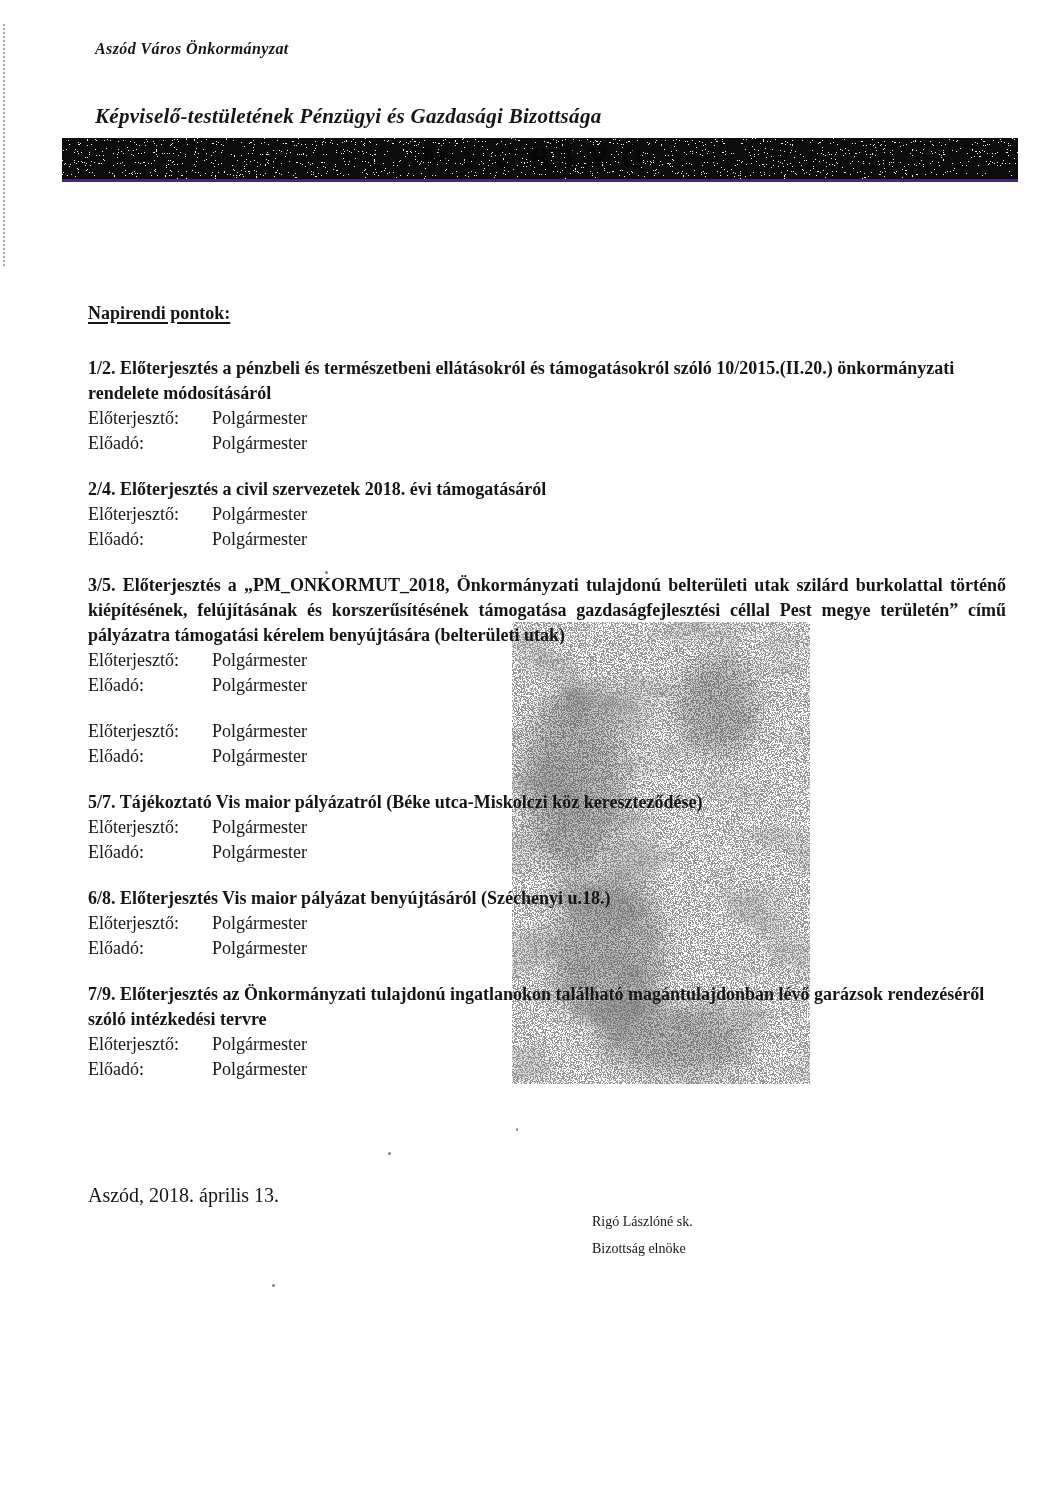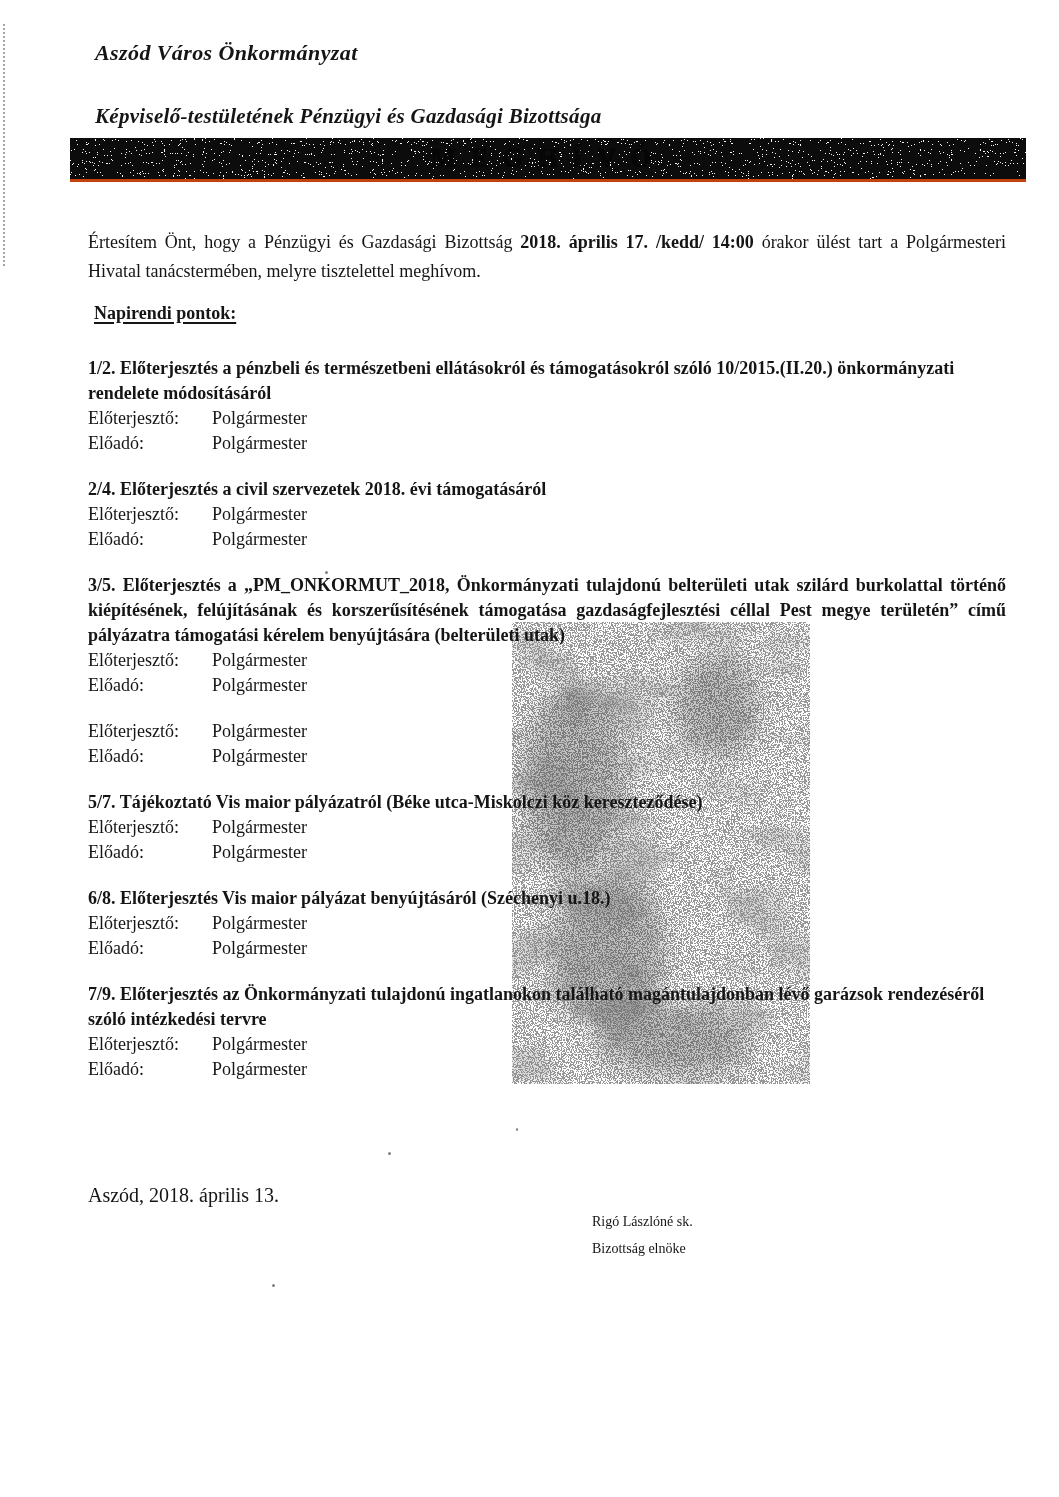--- a/index.html
+++ b/index.html
@@ -12,43 +12,43 @@
     color:#151515;
     overflow:hidden;
   }
   
   .left-artifact{
     position:absolute;left:3px;top:24px;height:242px;width:0;
     border-left:2px dotted #777;opacity:.65;
   }
   .org{
     position:absolute;left:95px;top:40px;
-    font-size:22px;font-weight:bold;font-style:italic;letter-spacing:.4px;
+    font-size:16px;font-weight:bold;font-style:italic;letter-spacing:.4px;
   }
   .committee{
     position:absolute;left:95px;top:92px;
     font-size:21px;font-weight:bold;font-style:italic;letter-spacing:.3px;margin-top:12px;
   }
   .banner{
-    position:absolute;left:70px;top:138px;width:956px;height:41px;
-    background:#9a9a9a;border-bottom:3px solid #c2410c;overflow:hidden;
+    position:absolute;left:62px;top:138px;width:956px;height:41px;
+    background:#9a9a9a;border-bottom:3px solid #4c1d95;overflow:hidden;
   }
   .banner svg{position:absolute;left:0;top:0;}
   .banner-text{
     position:absolute;left:0;top:5px;width:100%;text-align:center;
     font-weight:bold;font-size:27px;letter-spacing:14px;margin-right:-14px;
     color:#060606;text-shadow:0 0 1px #000;
   }
   .watermark{position:absolute;left:512px;top:622px;width:298px;height:462px;}
   .intro{
     position:absolute;left:88px;top:228px;width:918px;margin:0;
     font-size:18px;line-height:29px;text-align:justify;
   }
   .agenda-heading{
-    position:absolute;left:94px;top:303px;
+    position:absolute;left:88px;top:303px;
     font-size:18px;font-weight:bold;
     text-decoration:underline;text-decoration-thickness:2px;text-underline-offset:3px;
   }
   .agenda-list{position:absolute;left:88px;top:356px;width:918px;z-index:1;}
   .agenda-item{margin:0 0 21px 0;font-size:18px;line-height:25px;}
   .item-title{font-weight:bold;}
   
   .agenda-item:nth-child(3) .item-title,
   .agenda-item:nth-child(4) .item-title{text-align:justify;}
   .meta-row{display:flex;}
@@ -111,21 +111,20 @@
       <rect x="0" y="0" width="298" height="462" filter="url(#wm2)" opacity="0.55"></rect>
       <g filter="url(#wmblur)" fill="#4a4a4a" opacity="0.35">
         <ellipse cx="62" cy="160" rx="52" ry="95"></ellipse>
         <ellipse cx="95" cy="330" rx="58" ry="75"></ellipse>
         <ellipse cx="205" cy="85" rx="42" ry="52"></ellipse>
         <ellipse cx="165" cy="420" rx="75" ry="35"></ellipse>
       </g>
     </svg>
   </div>
 
-  <p class="intro"><span>Értesítem Önt, hogy a Pénzügyi és Gazdasági Bizottság </span><b>2018. április 17. /kedd/ 14:00</b><span> órakor ülést tart a Polgármesteri Hivatal tanácstermében, melyre tisztelettel meghívom.</span></p>
 
   <div class="agenda-heading">Napirendi pontok:</div>
 
   <div class="agenda-list">
     <div class="agenda-item">
       <div class="item-title">1/2. Előterjesztés a pénzbeli és természetbeni ellátásokról és támogatásokról szóló 10/2015.(II.20.) önkormányzati rendelete módosításáról</div>
       <div class="meta-row">
         <span class="meta-label">Előterjesztő:</span>
         <span class="meta-value">Polgármester</span>
       </div>

